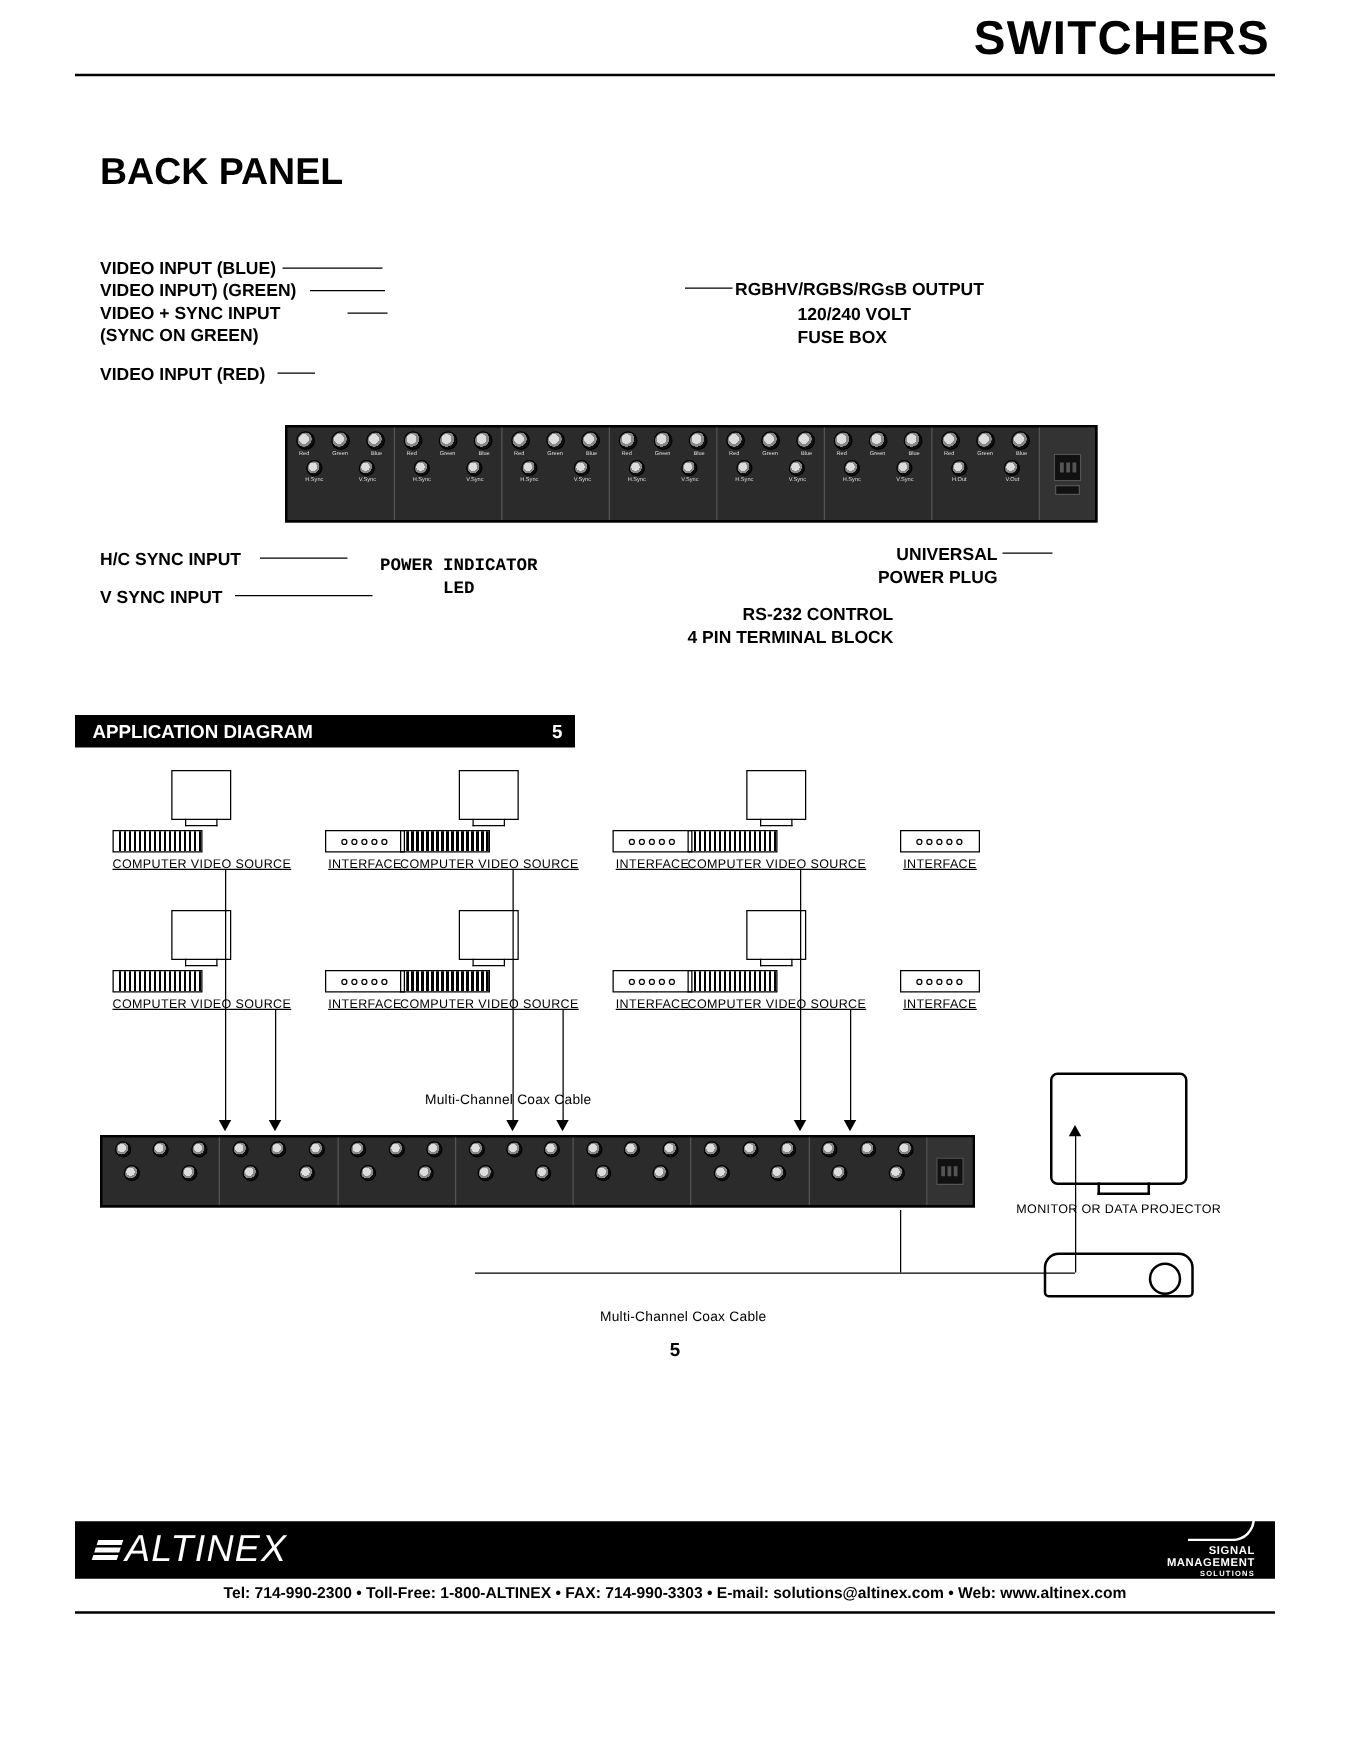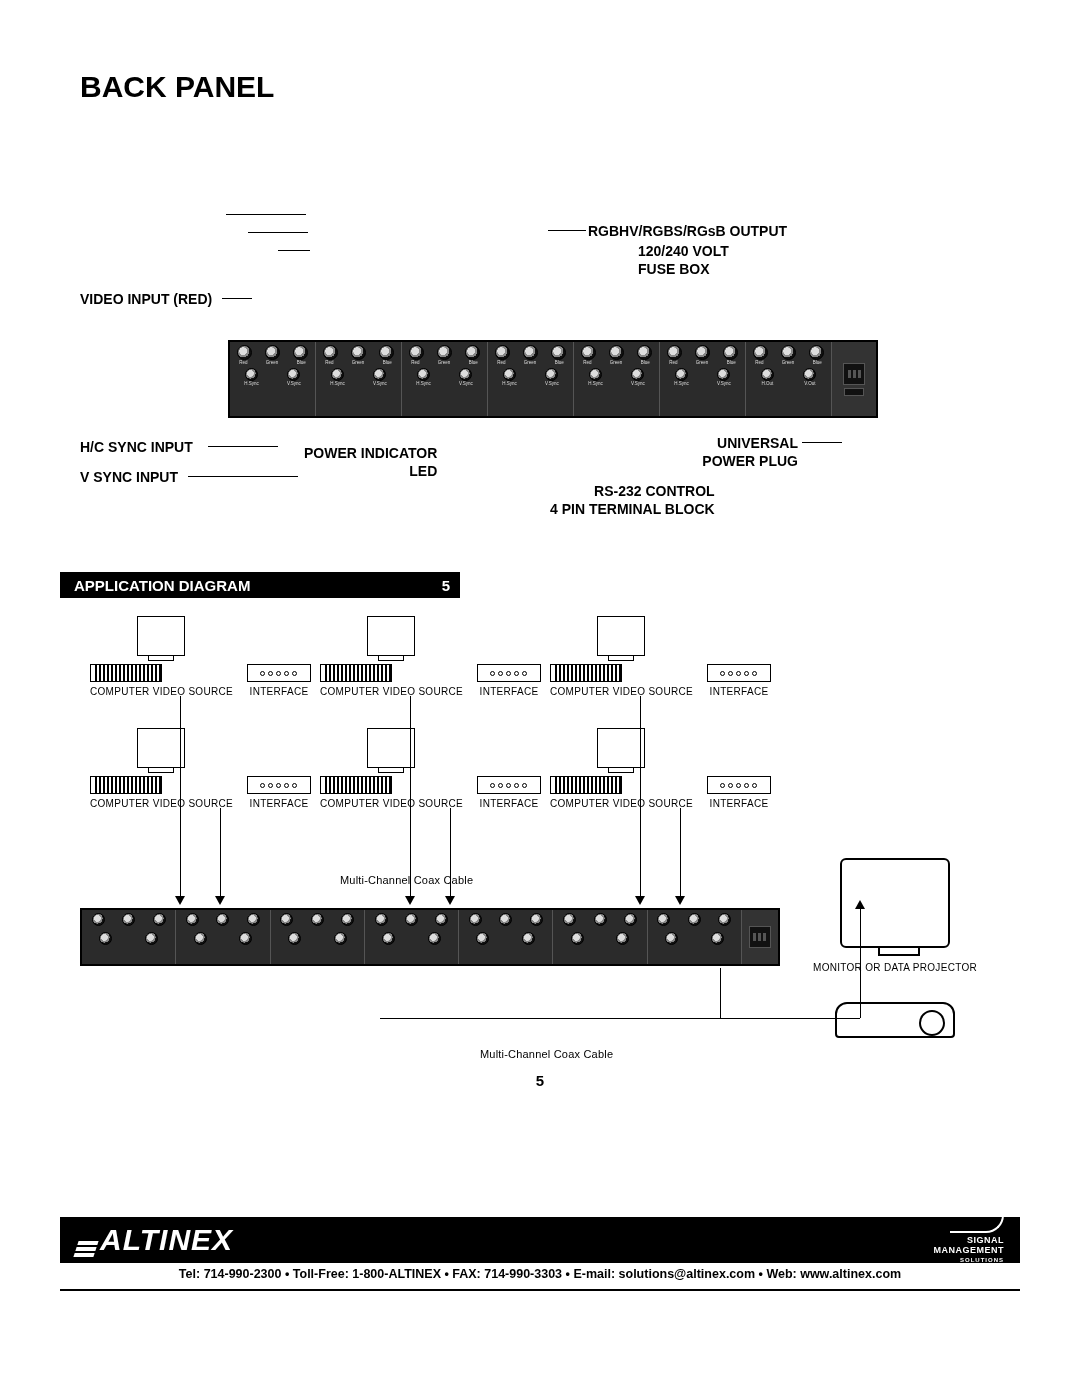--- a/index.html
+++ b/index.html
@@ -89,21 +89,21 @@
     font-weight:700; font-size:15px;
     display:flex; align-items:center; justify-content:space-between;
     padding:0 10px 0 14px;
   }
 
   
   .app {
     position:absolute; left:0; top:598px; width:960px; height:480px;
   }
   .src-pair {
-    display:flex; gap:14px; align-items:flex-start;
+    display:flex; gap:27px; align-items:flex-start;text-decoration:underline;
   }
   .col1 { position:absolute; left:30px; }
   .col2 { position:absolute; left:260px; }
   .col3 { position:absolute; left:490px; }
   .rowA { top: 8px; }
   .rowB { top: 120px; }
   .mini-monitor {
     width:48px; height:40px; border:1.5px solid #000; position:relative; margin:0 auto;
   }
   .mini-monitor::after {
@@ -170,22 +170,22 @@
 
   
   .footer {
     position:absolute; left:60px; right:60px; bottom:180px; top:auto;
   }
   .foot-bar {
     position:absolute; left:0; right:0; height:46px; background:#000; color:#fff;
     display:flex; align-items:center; justify-content:space-between; padding:0 16px;
   }
   .brand {
-    font-size:30px; font-weight:700; font-style:italic; letter-spacing:1px;
-    display:flex; align-items:flex-end; gap:2px;
+    font-size:30px; font-weight:400; font-style:italic; letter-spacing:1px;
+    display:flex; align-items:center; gap:2px;
   }
   .stripes { display:inline-flex; flex-direction:column; gap:2px; margin-right:2px; transform:skewX(-18deg); }
   .stripes i { display:block; width:20px; height:4px; background:#fff; }
   .sms {
     text-align:right; font-size:9px; line-height:10px; font-weight:700; letter-spacing:0.5px;
   }
   .sms .swoosh {
     width:54px; height:18px; border:2px solid #fff; border-top:none; border-left:none; border-radius:0 0 40px 0;
     margin-left:auto; margin-bottom:2px;
   }
@@ -194,27 +194,32 @@
     text-align:center; font-size:12.5px; font-weight:700;
   }
   .rule-b { position:absolute; left:0; right:0; top:72px; border-top:2px solid #000; }
 
 </style>
 </head>
 <body>
 
 <div class="page">
 
+  <div class="pg-title">SWITCHERS</div>
 
   <div class="section-title">BACK PANEL</div>
 
+  <div class="lbl" style="left:20px; top:195px;">VIDEO INPUT (BLUE)
+VIDEO INPUT) (GREEN)
+VIDEO + SYNC INPUT
+(SYNC ON GREEN)</div>
   <div class="lbl" style="left:20px; top:280px;">VIDEO INPUT (RED)</div>
   <div class="lbl" style="left:20px; top:428px;">H/C SYNC INPUT</div>
   <div class="lbl" style="left:20px; top:458px;">V SYNC INPUT</div>
-  <div class="lbl" style="left:244px; top:434px; text-align:right;">POWER INDICATOR
+  <div class="lbl" style="left:244px; top:434px; text-align:center;font-family:Liberation Mono, monospace;">POWER INDICATOR
 LED</div>
   <div class="lbl" style="left:528px; top:212px;">RGBHV/RGBS/RGsB OUTPUT</div>
   <div class="lbl" style="left:578px; top:232px;">120/240 VOLT
 FUSE BOX</div>
   <div class="lbl" style="left:578px; top:424px; text-align:right; width:160px;">UNIVERSAL
 POWER PLUG</div>
   <div class="lbl" style="left:490px; top:472px;text-align:right;">RS-232 CONTROL
 4 PIN TERMINAL BLOCK</div>
 
   <div class="line" style="left:166px; top:204px; width:80px;"></div>

